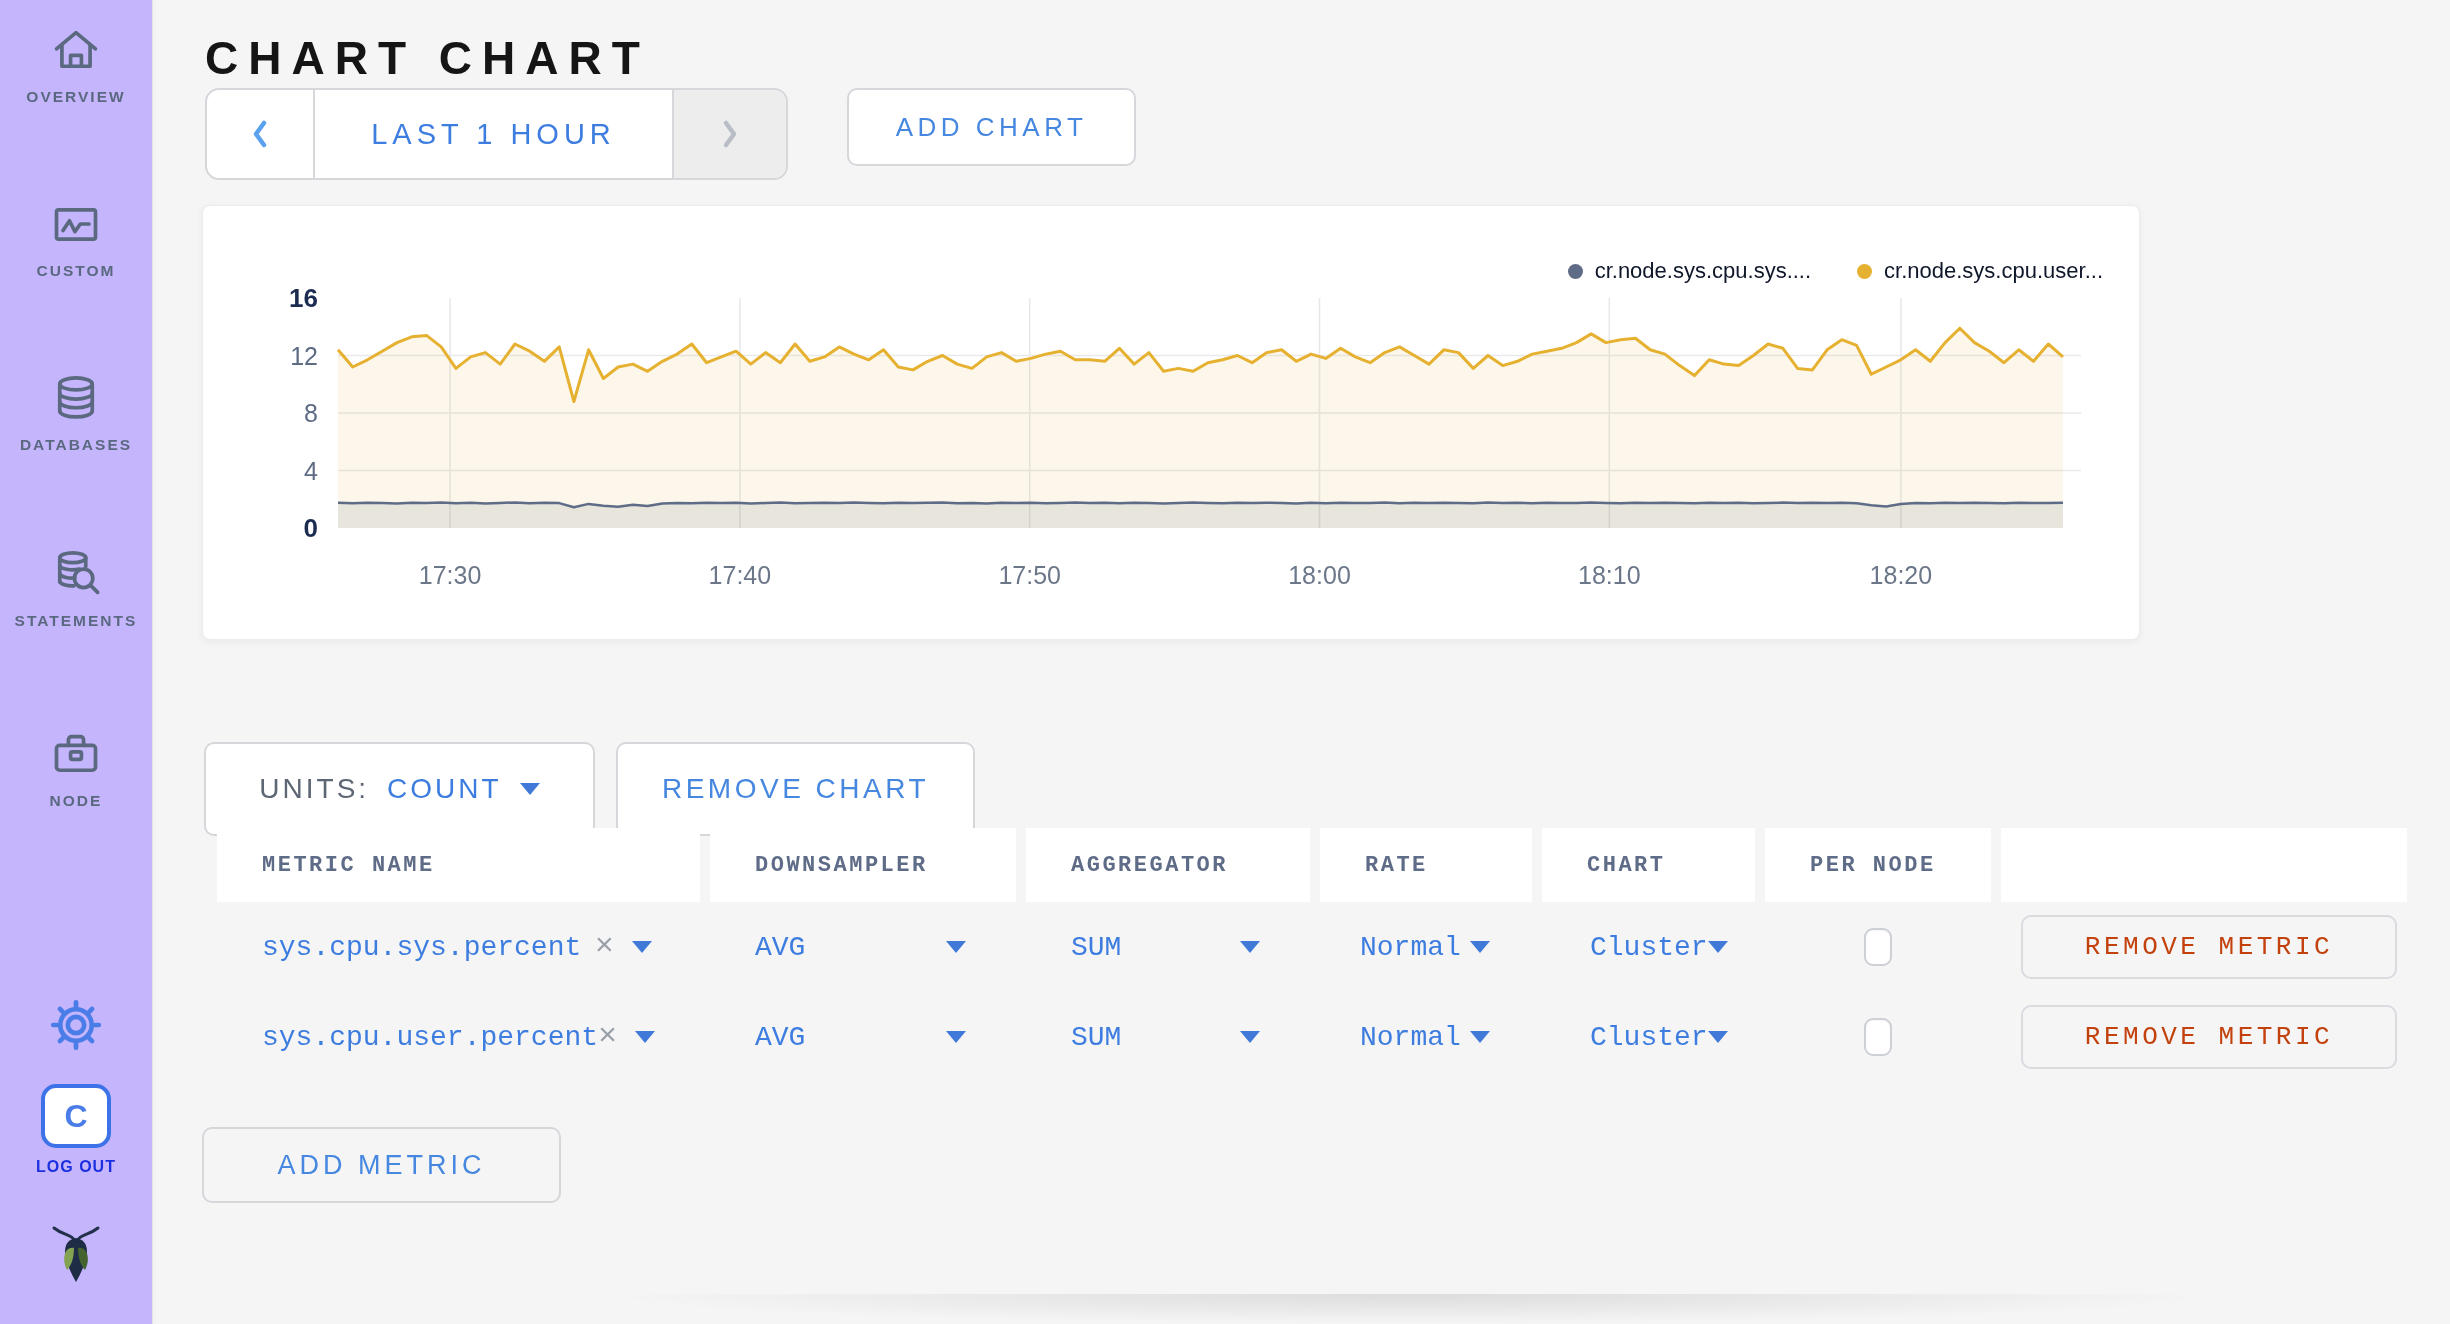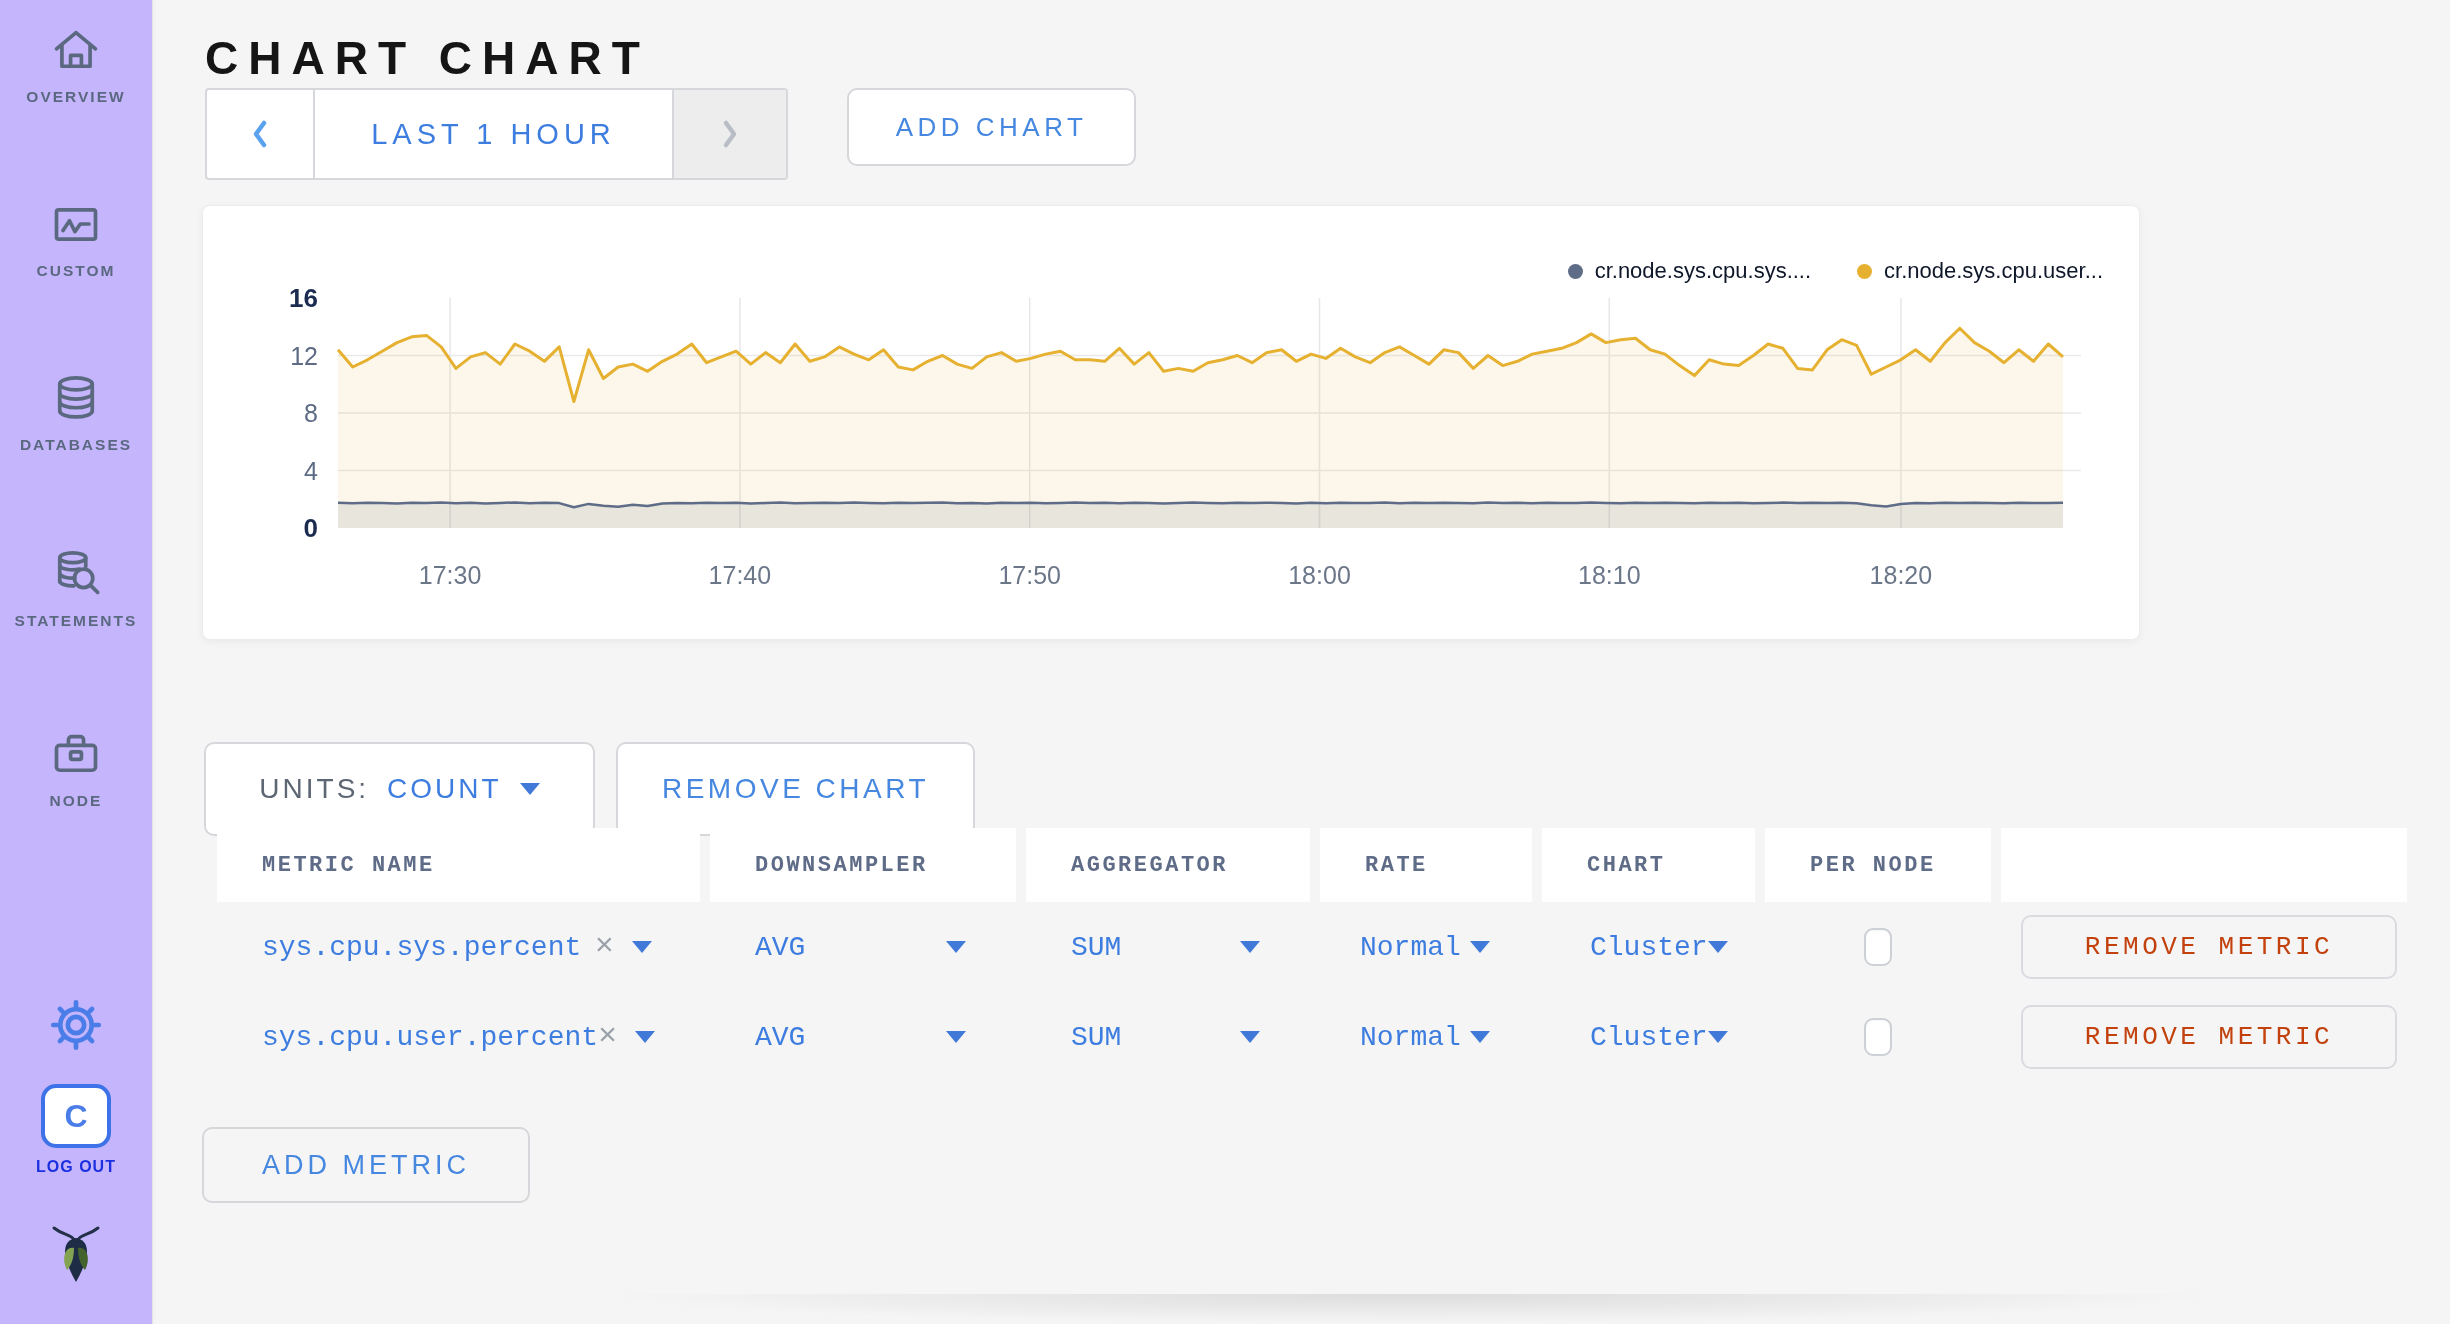--- a/index.html
+++ b/index.html
@@ -34,21 +34,21 @@
   .bug-logo svg{width:52px;height:64px;display:block;}
   
   .main{position:absolute;left:152px;top:0;width:2298px;height:1324px;}
   .page-title{
     position:absolute;left:53px;top:0;
     font-size:46px;font-weight:bold;letter-spacing:10px;color:#151515;
   }
   
   .range-picker{
     position:absolute;left:53px;top:88px;height:92px;width:583px;
-    display:flex;background:#fff;border:2px solid #d5d7db;border-radius:4px;
+    display:flex;background:#fff;border:2px solid #d5d7db;border-radius:14px;
     box-sizing:border-box;overflow:hidden;
   }
   .rp-seg{display:flex;align-items:center;justify-content:center;box-sizing:border-box;}
   .rp-prev{width:108px;border-right:2px solid #d5d7db;cursor:pointer;}
   .rp-label{flex:1;font-size:29px;letter-spacing:5px;color:#3e7de0;cursor:pointer;}
   .rp-next{width:114px;border-left:2px solid #d5d7db;background:#ededee;cursor:pointer;}
   .chev{width:22px;height:34px;}
   .chev polyline{fill:none;stroke-width:4.5;stroke-linecap:round;stroke-linejoin:round;}
   .chev-prev polyline{stroke:#5aa2ee;}
   .chev-next polyline{stroke:#b9bdc5;}
@@ -96,21 +96,21 @@
   .dd{justify-content:space-between;padding-left:45px;padding-right:50px;cursor:pointer;}
   .dd-rate{padding-left:40px;padding-right:42px;}
   .dd-source{padding-left:48px;padding-right:40px;}
   .c-check{justify-content:center;}
   .checkbox{
     width:24px;height:34px;border:2px solid #cdd0d5;border-radius:9px;
     background:#fff;cursor:pointer;box-shadow:inset 0 1px 2px rgba(0,0,0,0.04);
   }
   .c-action{padding-left:20px;}
   .remove-metric-btn{width:376px;height:64px;font-size:26px;letter-spacing:3.5px;background:transparent;border-radius:10px;border:2px solid #d9dbdf;color:#c2410c;}
-  .add-metric-btn{position:absolute;left:50px;top:1127px;width:328px;height:76px;font-size:27px;letter-spacing:4px;background:transparent;text-align:center;}
+  .add-metric-btn{position:absolute;left:50px;top:1127px;width:359px;height:76px;font-size:27px;letter-spacing:4px;background:transparent;text-align:center;}
   .bottom-shadow{
     position:absolute;left:438px;top:1294px;width:1640px;height:30px;
     background:radial-gradient(ellipse at 50% 0%, rgba(0,0,0,0.10), rgba(0,0,0,0) 70%);
   }
 </style>
 </head>
 <body>
 
 <div class="sidebar">
 

